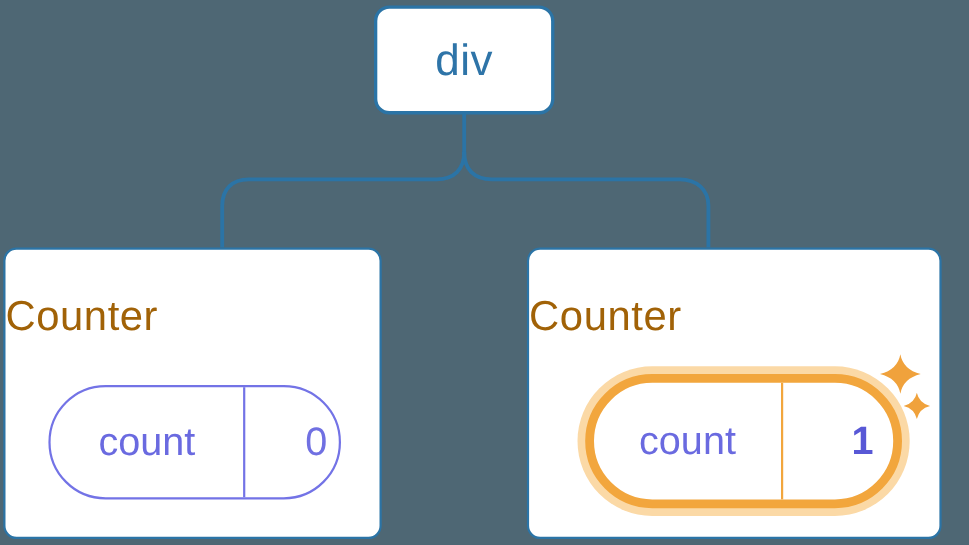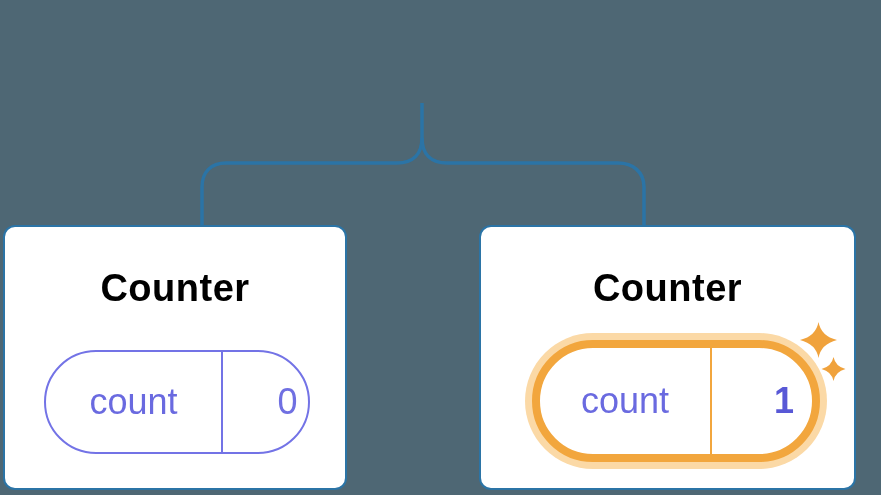--- a/index.html
+++ b/index.html
@@ -27,22 +27,22 @@
   
   .card{
     position:absolute;top:225px;height:265px;
     background:#ffffff;border:2px solid #2b74a6;border-radius:12px;
     box-sizing:border-box;
   }
   .card.left{left:3px;width:344px;}
   .card.right{left:479px;width:377px;}
   .card-title{
     position:absolute;left:0;right:0;top:40px;
-    text-align:center;
-    color:#000000;font-size:38px;font-weight:700;letter-spacing:.5px;
+    text-align:left;
+    color:#a16207;font-size:38px;font-weight:400;letter-spacing:.5px;
   }
 
   
   .pill{
     position:absolute;
     display:flex;align-items:stretch;
     background:#ffffff;
     box-sizing:border-box;
     gap:44px;
   }
@@ -82,20 +82,23 @@
 <body>
 
 <div id="canvas">
 
   <svg id="connectors" viewBox="0 0 881 495" fill="none">
     <path d="M422 103 L422 140" stroke="#2b74a6" stroke-width="3.5"></path>
     <path d="M422 138 C422 154 413 163 397 163 L226 163 C211 163 202 172 202 187 L202 225" stroke="#2b74a6" stroke-width="3.5"></path>
     <path d="M422 138 C422 154 431 163 447 163 L618 163 C633 163 644 172 644 187 L644 225" stroke="#2b74a6" stroke-width="3.5"></path>
   </svg>
 
+  <div class="root-node">
+    <span class="label">div</span>
+  </div>
 
   <div class="card left">
     <div class="card-title">Counter</div>
     <div class="pill normal">
       <div class="pill-key">count</div>
       <div class="pill-value">0</div>
     </div>
   </div>
 
   <div class="card right">

